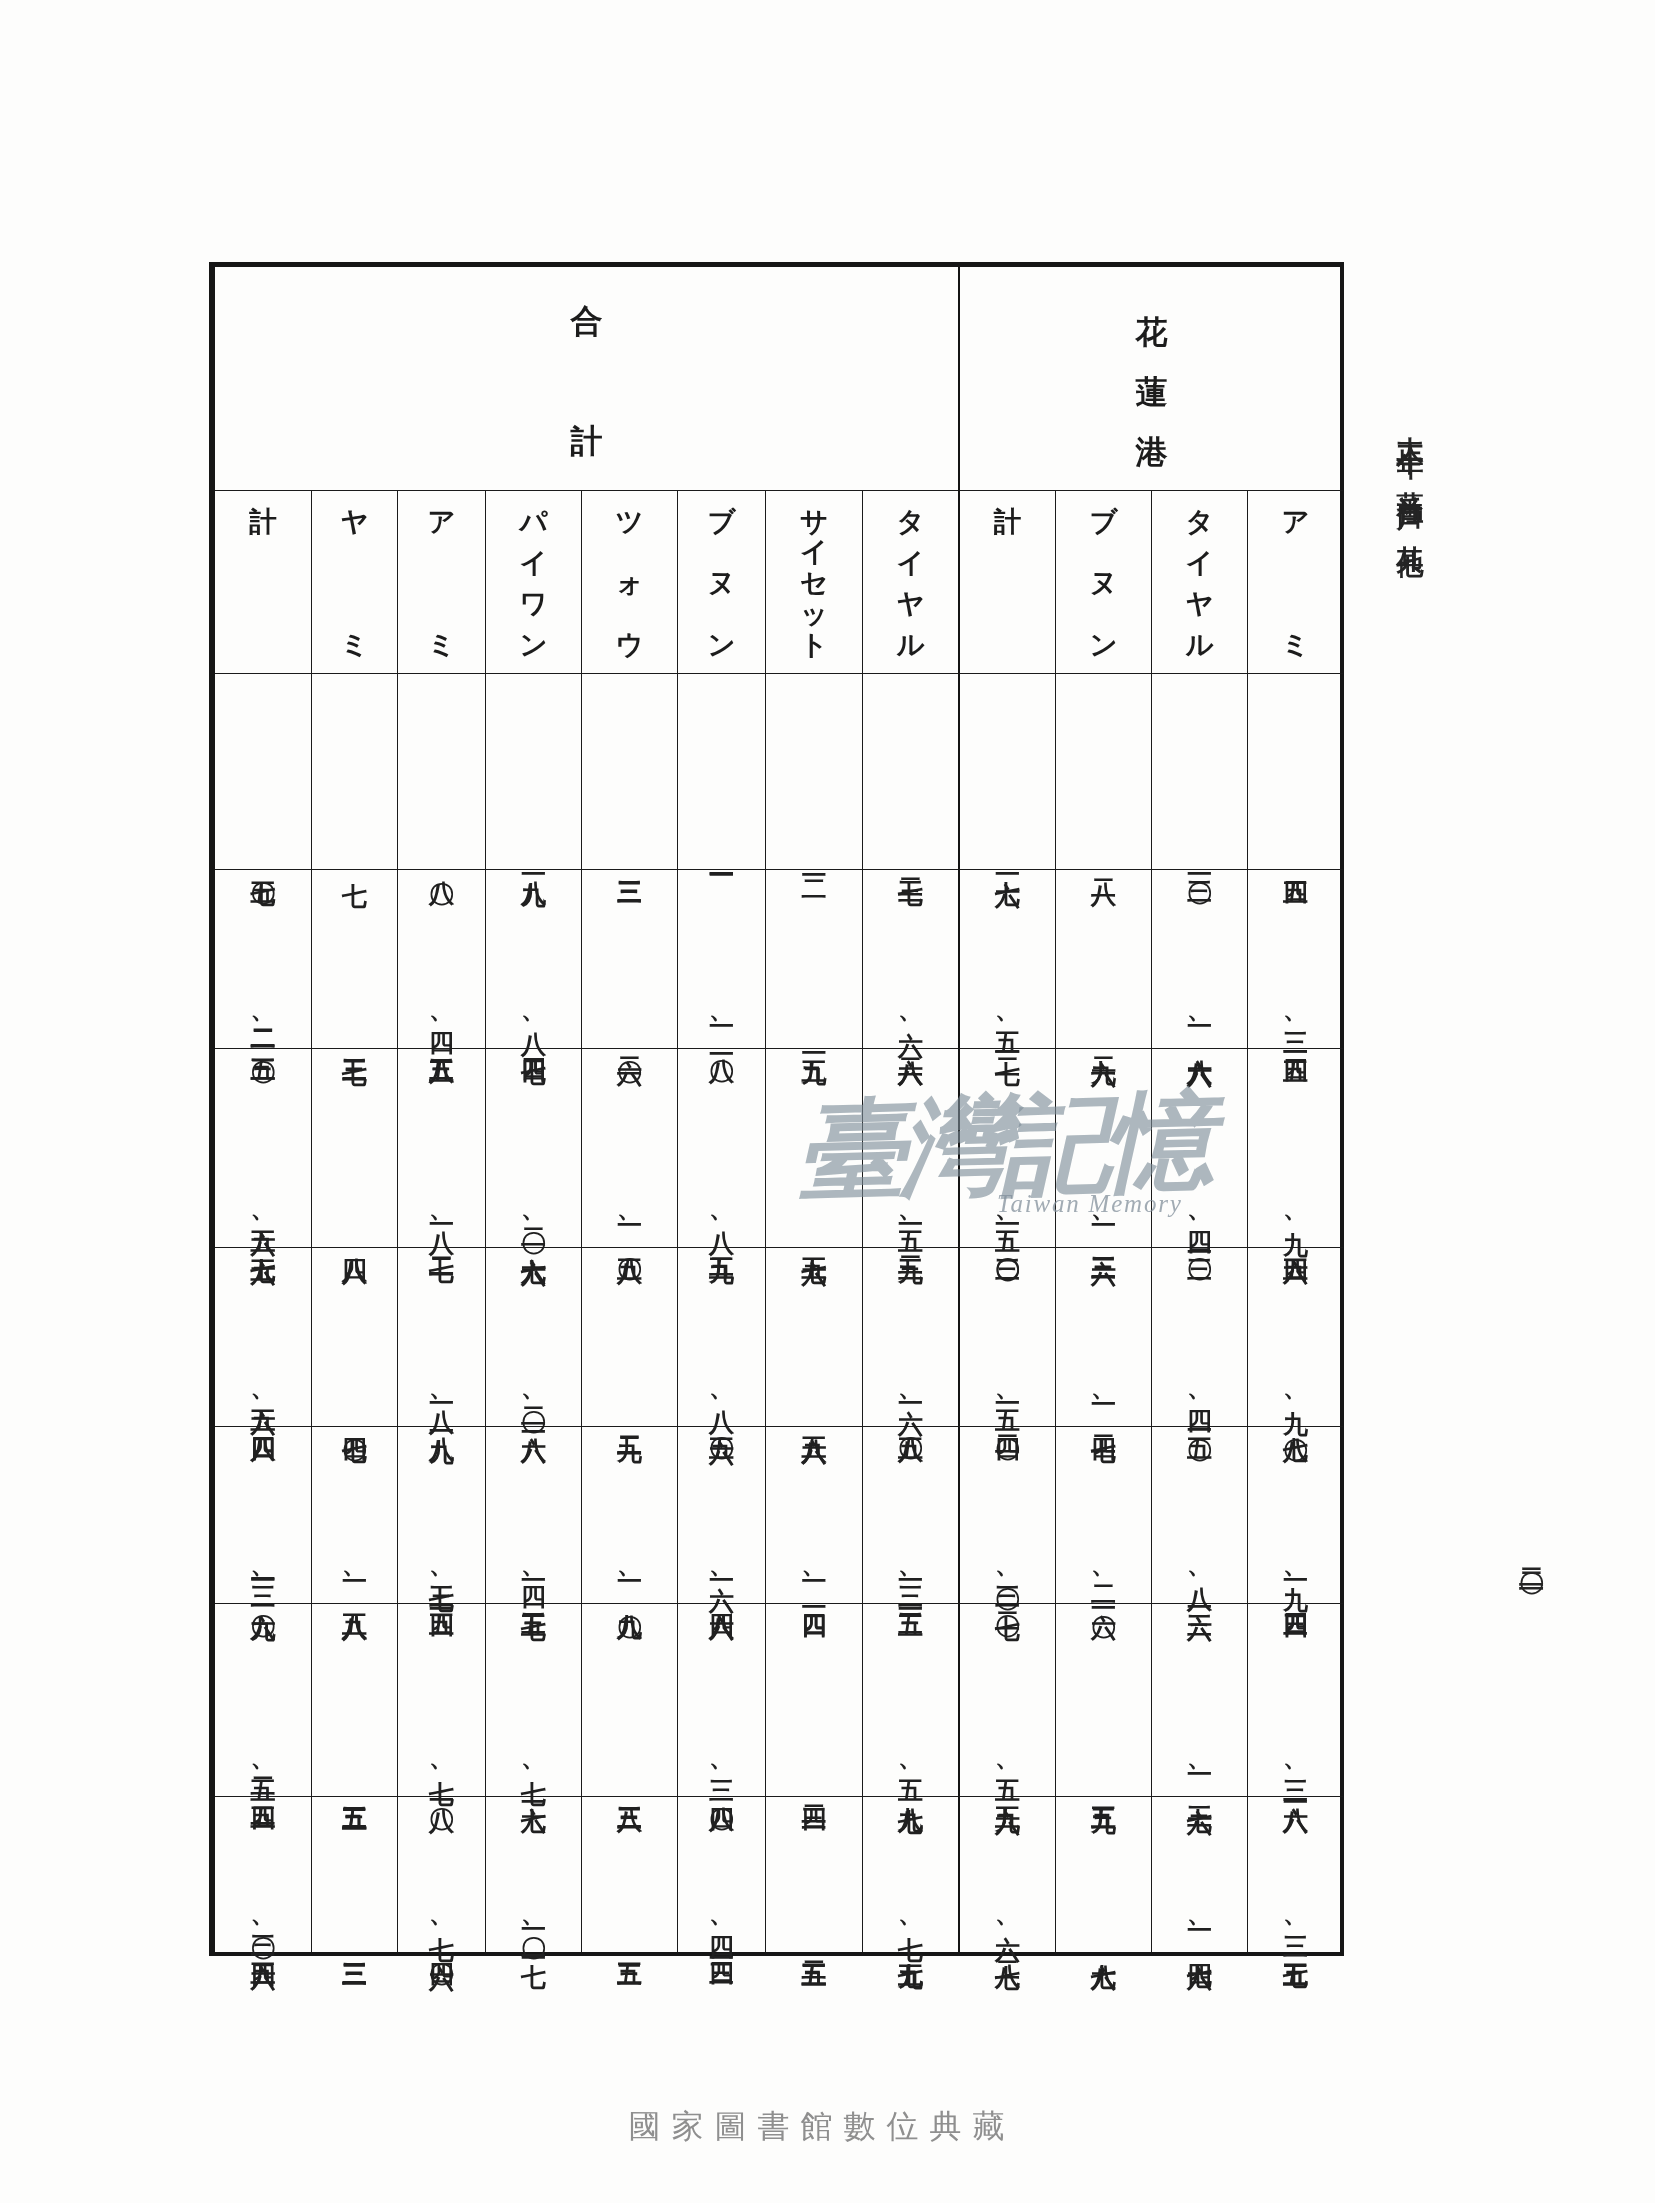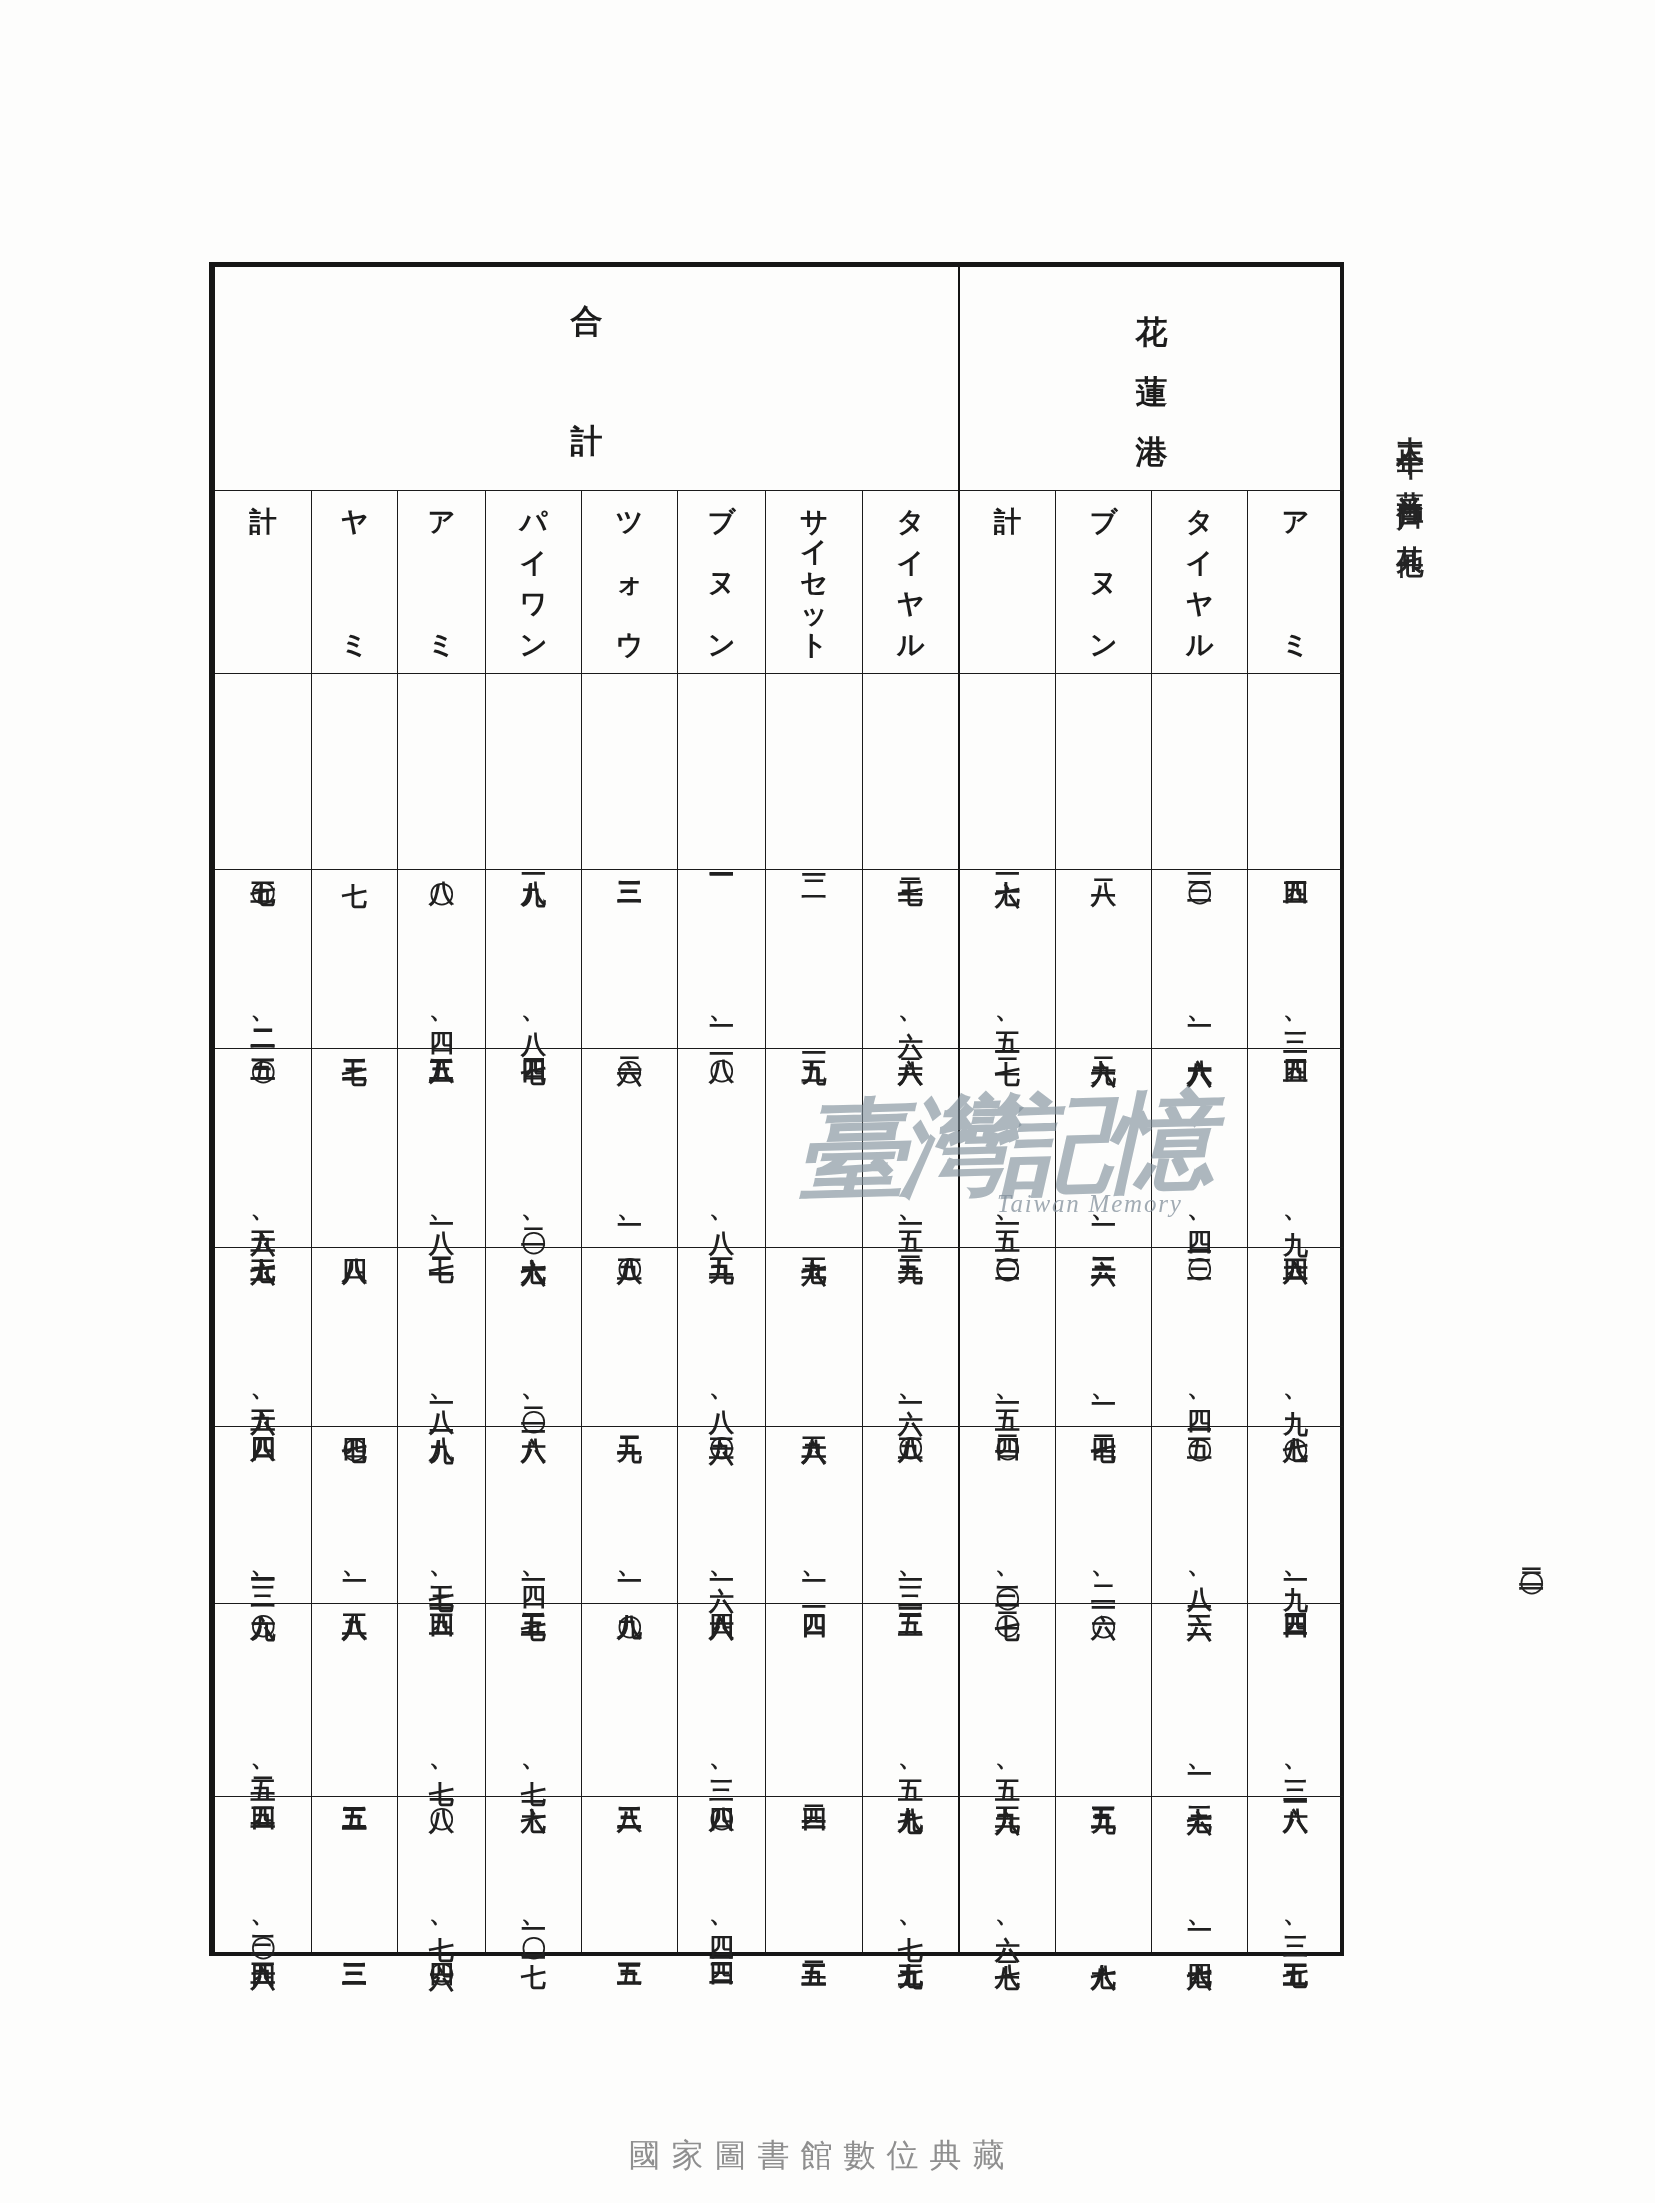--- a/index.html
+++ b/index.html
@@ -46,21 +46,20 @@
   }
   .page-number{
     position:absolute;left:1515px;top:1550px;
     writing-mode:vertical-rl;text-orientation:upright;
     font-size:25px;letter-spacing:1.8px;font-weight:bold;color:#242424;
   }
   .footer-caption{
     position:absolute;left:822px;top:2105px;transform:translateX(-50%);
     font-size:32px;letter-spacing:11px;color:#8f8f8f;white-space:nowrap;
     font-family:Liberation Serif, serif;
-    margin-top:29px;
   }
   
   .watermark{position:absolute;left:797px;top:1082px;width:478px;height:156px;pointer-events:none;z-index:5;}
   .watermark .wm-cjk{
     position:absolute;left:0;top:-9.2px;width:478px;
     font-size:108px;font-weight:bold;font-style:italic;letter-spacing:-5.5px;
     color:rgba(125,140,152,0.62);transform:rotate(-1.5deg);white-space:nowrap;
   }
   .watermark .wm-latin{
     position:absolute;left:200px;top:108px;

